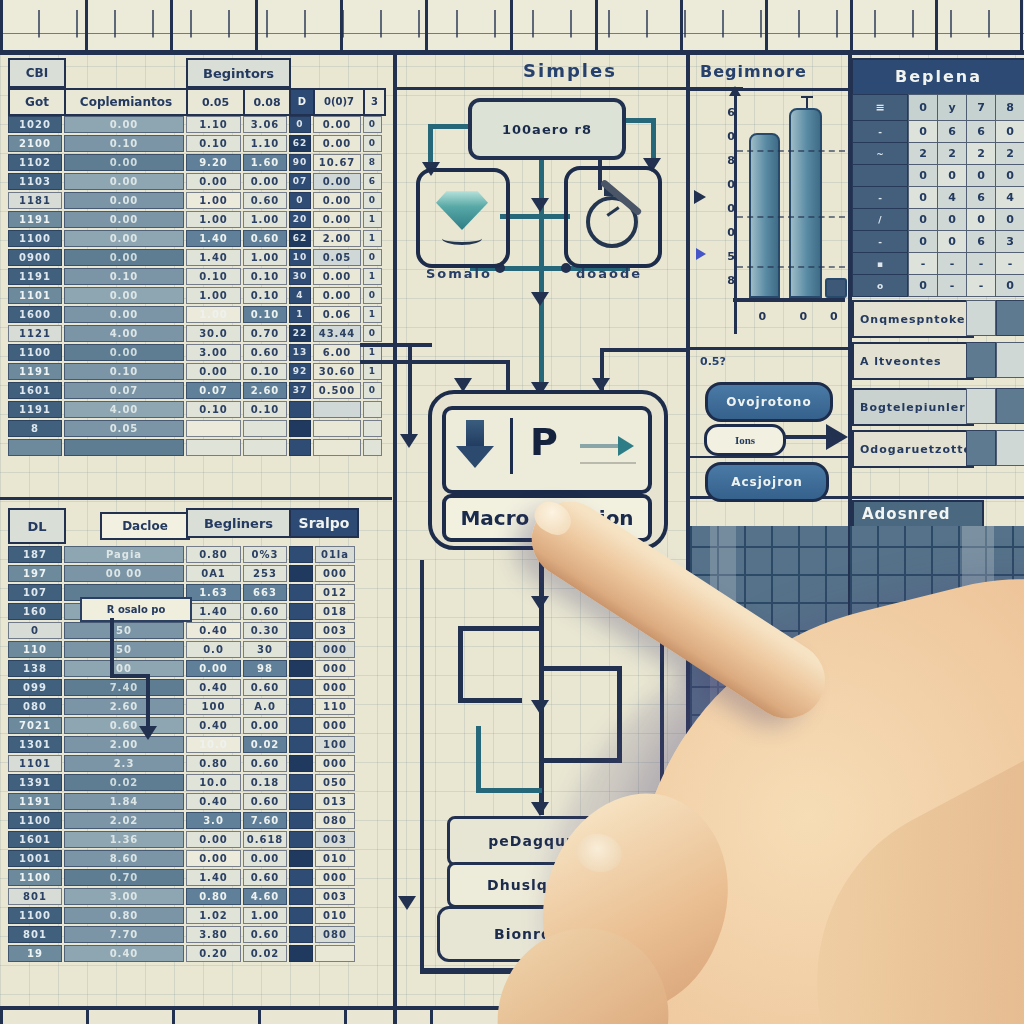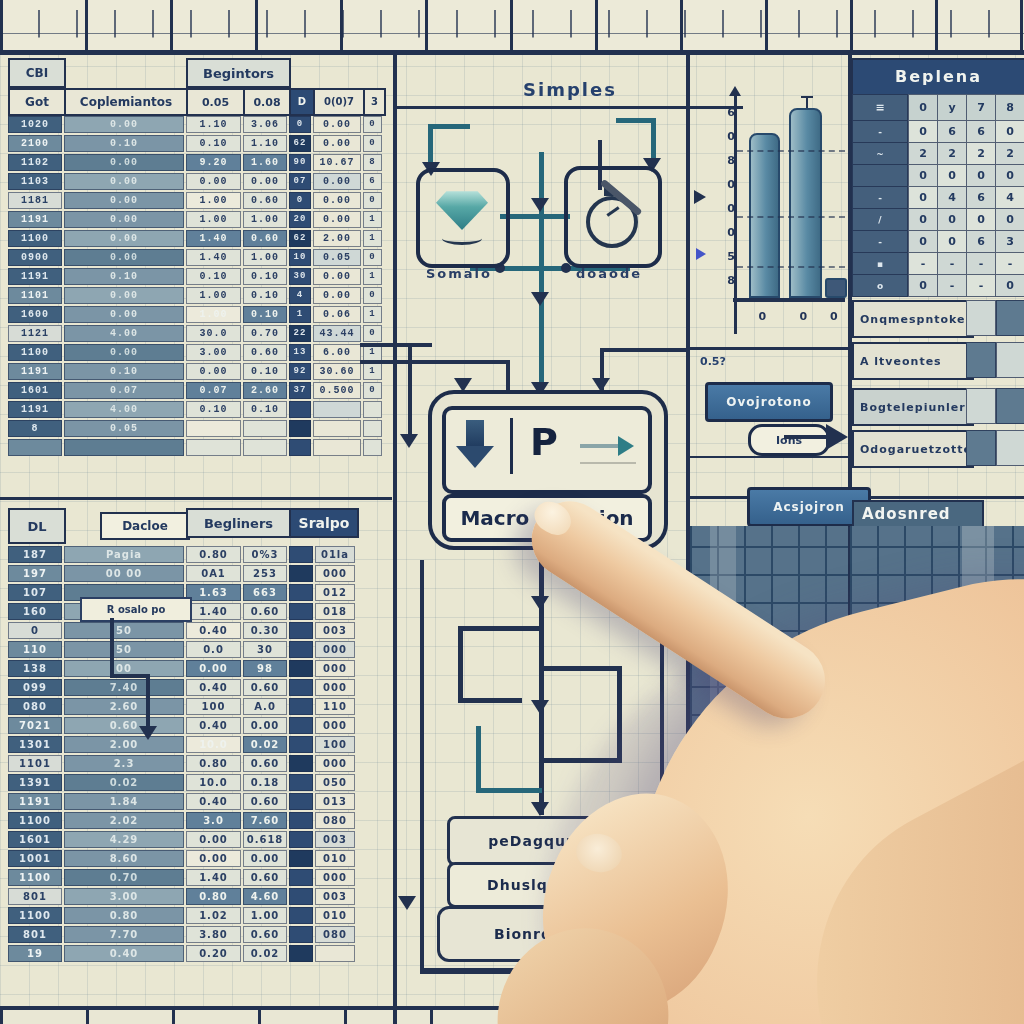--- a/index.html
+++ b/index.html
@@ -25,21 +25,21 @@
   
   .hcell{display:flex;align-items:center;justify-content:center;font-weight:bold;
     border:2px solid #22314f;overflow:hidden;line-height:1;}
   .hdr-light{background:#d9ded6;color:#243a60;}
   .hdr-cream{background:#e9e7d6;color:#243a60;}
   .hdr-dark{background:#2c4a74;color:#f0f3ee;}
   
   .trow{display:grid;gap:2px;margin-bottom:2px;height:17px;font-size:10px;font-weight:bold;}
   .trow>div{border:1px solid rgba(27,42,72,.55);display:flex;align-items:center;justify-content:center;
     overflow:hidden;line-height:1;letter-spacing:1px;}
-  .ra{grid-template-columns:54px 120px 55px 44px 22px 48px 19px;font-family:Liberation Mono, monospace;}
+  .ra{grid-template-columns:54px 120px 55px 44px 22px 48px 19px;}
   .rb{grid-template-columns:54px 120px 55px 44px 24px 40px;}
   .c-lab{background:#40607e;color:#dfe8ee;}
   .trow:nth-child(4n+2) .c-lab{background:#6d8a9d;color:#eef3f3;}
   .trow:nth-child(7n+5) .c-lab{background:#d7dcd6;color:#2a4165;}
   .c-b{background:#7b95a6;color:#dde6e6;letter-spacing:2px;}
   .trow:nth-child(3n+1) .c-b{background:#8ea6b2;}
   .trow:nth-child(5n+3) .c-b{background:#5e7d92;color:#cfdcde;}
   .c-v1,.c-v2{background:#dfe3d8;color:#2c4064;}
   .trow:nth-child(4n+3) .c-v1,.trow:nth-child(4n+3) .c-v2{background:#60809a;color:#eef2ee;}
   .trow:nth-child(6n+5) .c-v1{background:#eceadb;}
@@ -70,21 +70,21 @@
     background-image:repeating-linear-gradient(0deg,#2c4966 0 2px,transparent 2px 28px),
       repeating-linear-gradient(90deg,#2c4966 0 2px,transparent 2px 27px);}
   
   .mini-cell{position:absolute;border:1px solid rgba(27,42,72,.7);display:flex;align-items:center;
     justify-content:center;font-size:11px;font-weight:bold;color:#233a60;background:#cfd8d4;}
   .mini-mark{background:#445f7c;color:#dfe8ee;}
   .rlabel{position:absolute;border:2px solid #22314f;background:#e3e2d2;color:#243a60;font-weight:bold;
     font-size:11px;display:flex;align-items:center;padding-left:6px;overflow:hidden;letter-spacing:1px;}
   .rgrid{position:absolute;border:1px solid rgba(27,42,72,.7);background:#cfd8d4;}
   
-  .pill-dark{position:absolute;border:3px solid #1d2c4a;border-radius:4px;background:linear-gradient(#4a7aa6,#35618c);
+  .pill-dark{position:absolute;border:3px solid #1d2c4a;border-radius:16px;background:linear-gradient(#4a7aa6,#35618c);
     color:#eef3f2;font-weight:bold;font-size:12px;display:flex;align-items:center;justify-content:center;
     letter-spacing:1px;overflow:hidden;}
   .pill-light{position:absolute;border:3px solid #1d2c4a;border-radius:14px;background:#f2f0e0;color:#243a60;
     font-weight:bold;font-size:11px;display:flex;align-items:center;justify-content:center;}
   
   .hand{position:absolute;z-index:40;}
 </style>
 </head>
 <body>
 
@@ -393,21 +393,21 @@
       <div class="trow rb">
         <div class="c-lab">1100</div>
         <div class="c-b">2.02</div>
         <div class="c-v1">3.0</div>
         <div class="c-v2">7.60</div>
         <div class="c-dk"></div>
         <div class="c-e">080</div>
       </div>
       <div class="trow rb">
         <div class="c-lab">1601</div>
-        <div class="c-b">4.29</div>
+        <div class="c-b">1.36</div>
         <div class="c-v1">0.00</div>
         <div class="c-v2">0.618</div>
         <div class="c-dk"></div>
         <div class="c-e">003</div>
       </div>
       <div class="trow rb">
         <div class="c-lab">1001</div>
         <div class="c-b">8.60</div>
         <div class="c-v1">0.00</div>
         <div class="c-v2">0.00</div>
@@ -456,23 +456,24 @@
       </div>
     </div>
 
   <div class="abs" style="left:80px;top:597px;width:108px;height:21px;border:2px solid #2b3f63;background:#f0eedd;z-index:6;
        display:flex;align-items:center;justify-content:center;font-size:10px;font-weight:bold;color:#253a5e;">R osalo po</div>
   <div class="nline" style="left:110px;top:618px;width:4px;height:60px;z-index:6;"></div>
   <div class="nline" style="left:110px;top:674px;width:40px;height:4px;z-index:6;"></div>
   <div class="nline" style="left:146px;top:674px;width:4px;height:54px;z-index:6;"></div>
   <div class="ah" style="left:139px;top:726px;z-index:6;"></div>
 
-  <div class="abs" style="left:397px;top:73px;width:346px;height:33px;display:flex;align-items:center;justify-content:center;
+  <div class="abs" style="left:397px;top:54px;width:346px;height:33px;display:flex;align-items:center;justify-content:center;
        font-weight:bold;font-size:18px;color:#26416e;letter-spacing:2px;border-bottom:3px solid #22314f;">Simples</div>
 
+  <div class="abs flow-box" style="left:468px;top:98px;width:150px;height:54px;font-size:13px;letter-spacing:1px;z-index:4;">100aero r8</div>
   <div class="line" style="left:428px;top:124px;width:42px;height:5px;"></div>
   <div class="line" style="left:428px;top:124px;width:5px;height:44px;"></div>
   <div class="ah" style="left:422px;top:162px;"></div>
   <div class="line" style="left:616px;top:118px;width:40px;height:5px;"></div>
   <div class="line" style="left:651px;top:118px;width:5px;height:48px;"></div>
   <div class="ah" style="left:643px;top:158px;"></div>
   <div class="nline" style="left:598px;top:140px;width:4px;height:50px;"></div>
   <div class="line" style="left:539px;top:152px;width:5px;height:240px;"></div>
   <div class="ah" style="left:531px;top:198px;"></div>
   <div class="ah" style="left:531px;top:292px;"></div>
@@ -538,20 +539,22 @@
   <div class="ah" style="left:398px;top:896px;"></div>
 
   <div class="abs flow-box" style="left:447px;top:816px;width:196px;height:44px;border-width:3px;border-radius:8px;font-size:14px;letter-spacing:1px;background:#e7e5d4;z-index:5;">peDagquunce</div>
   <div class="abs flow-box" style="left:447px;top:862px;width:196px;height:40px;border-width:3px;border-radius:8px;font-size:14px;letter-spacing:1px;background:#edebd9;z-index:5;">Dhuslqamtion</div>
   <div class="abs flow-box" style="left:437px;top:906px;width:202px;height:50px;border-width:3px;border-radius:12px;font-size:14px;letter-spacing:1px;background:#e7e5d4;z-index:5;">Bionrdeica</div>
   <div class="nline" style="left:539px;top:956px;width:5px;height:16px;"></div>
   <div class="ah" style="left:531px;top:960px;"></div>
   <div class="nline" style="left:420px;top:968px;width:250px;height:6px;"></div>
   <div class="abs flow-label" style="left:460px;top:980px;width:166px;font-size:14px;">obxeme</div>
 
+  <div class="abs" style="left:690px;top:55px;width:158px;height:33px;display:flex;align-items:center;padding-left:10px;
+       font-weight:bold;font-size:16px;color:#26416e;letter-spacing:1px;border-bottom:3px solid #22314f;">Begimnore</div>
   <div class="abs" id="chart" style="left:737px;top:98px;width:110px;height:202px;">
     <div class="abs" style="left:-3px;top:-4px;width:3px;height:240px;background:#22314f;"></div>
     <div class="abs" style="left:-8px;top:-12px;width:0;height:0;border-left:6px solid transparent;border-right:6px solid transparent;border-bottom:10px solid #22314f;"></div>
     <div class="abs" style="left:-4px;top:200px;width:112px;height:4px;background:#22314f;"></div>
     <div id="bars" class="abs" style="left:0;top:0;width:110px;height:200px;">
         <div class="bar" style="left: 12px; width: 27px; height: 160.72px;"></div>
         <div class="bar" style="left: 52px; width: 29px; height: 186.2px;">
           <div style="position: absolute; left: 50%; top: -14px; width: 2px; height: 12px; background: rgb(34, 49, 79);">
             <div style="position: absolute; left: -5px; top: 0px; width: 12px; height: 2px; background: rgb(34, 49, 79);"></div>
           </div>
@@ -576,25 +579,25 @@
         <div class="xtick" style="left: 62.5px;">0</div>
         <div class="xtick" style="left: 93px;">0</div>
       </div>
   </div>
   <div class="abs" style="left:694px;top:190px;width:0;height:0;border-top:7px solid transparent;border-bottom:7px solid transparent;border-left:12px solid #22314f;"></div>
   <div class="abs" style="left:696px;top:248px;width:0;height:0;border-top:6px solid transparent;border-bottom:6px solid transparent;border-left:10px solid #4455c8;"></div>
 
   <div class="abs hline" style="left:688px;top:347px;width:160px;height:3px;"></div>
   <div class="abs" style="left:700px;top:355px;font-size:11px;font-weight:bold;color:#26416e;">0.5?</div>
   <div class="pill-dark" style="left:705px;top:382px;width:122px;height:34px;">Ovojrotono</div>
-  <div class="pill-light" style="left:748px;top:424px;width:76px;height:26px;">Ions</div>
+  <div class="pill-light" style="left:704px;top:424px;width:76px;height:26px;font-family:Liberation Serif, serif;">Ions</div>
   <div class="nline" style="left:784px;top:435px;width:56px;height:4px;"></div>
   <div class="abs" style="left:826px;top:424px;width:0;height:0;border-top:13px solid transparent;border-bottom:13px solid transparent;border-left:22px solid #22314f;"></div>
   <div class="abs hline" style="left:688px;top:456px;width:160px;height:2px;"></div>
-  <div class="pill-dark" style="left:705px;top:487px;width:118px;height:34px;margin-left:42px;">Acsjojron</div>
+  <div class="pill-dark" style="left:705px;top:462px;width:118px;height:34px;">Acsjojron</div>
   <div class="abs darkgrid" style="left:690px;top:526px;width:158px;height:498px;">
     <div class="abs" style="left:20px;top:0;width:26px;height:100%;background:rgba(210,220,220,.25);"></div>
   </div>
 
   <div class="abs hcell hdr-dark" style="left:851px;top:58px;width:171px;height:34px;font-size:16px;letter-spacing:2px;">Beplena</div>
   <div class="mini-cell mini-mark" style="left:852px;top:94px;width:54px;height:25px;">≡</div>
   <div id="minihead">
       <div class="mini-cell" style="left: 908px; top: 94px; width: 28px; height: 25px; background: rgb(198, 210, 207);">0</div>
       <div class="mini-cell" style="left: 937px; top: 94px; width: 28px; height: 25px; background: rgb(198, 210, 207);">y</div>
       <div class="mini-cell" style="left: 966px; top: 94px; width: 28px; height: 25px; background: rgb(198, 210, 207);">7</div>

